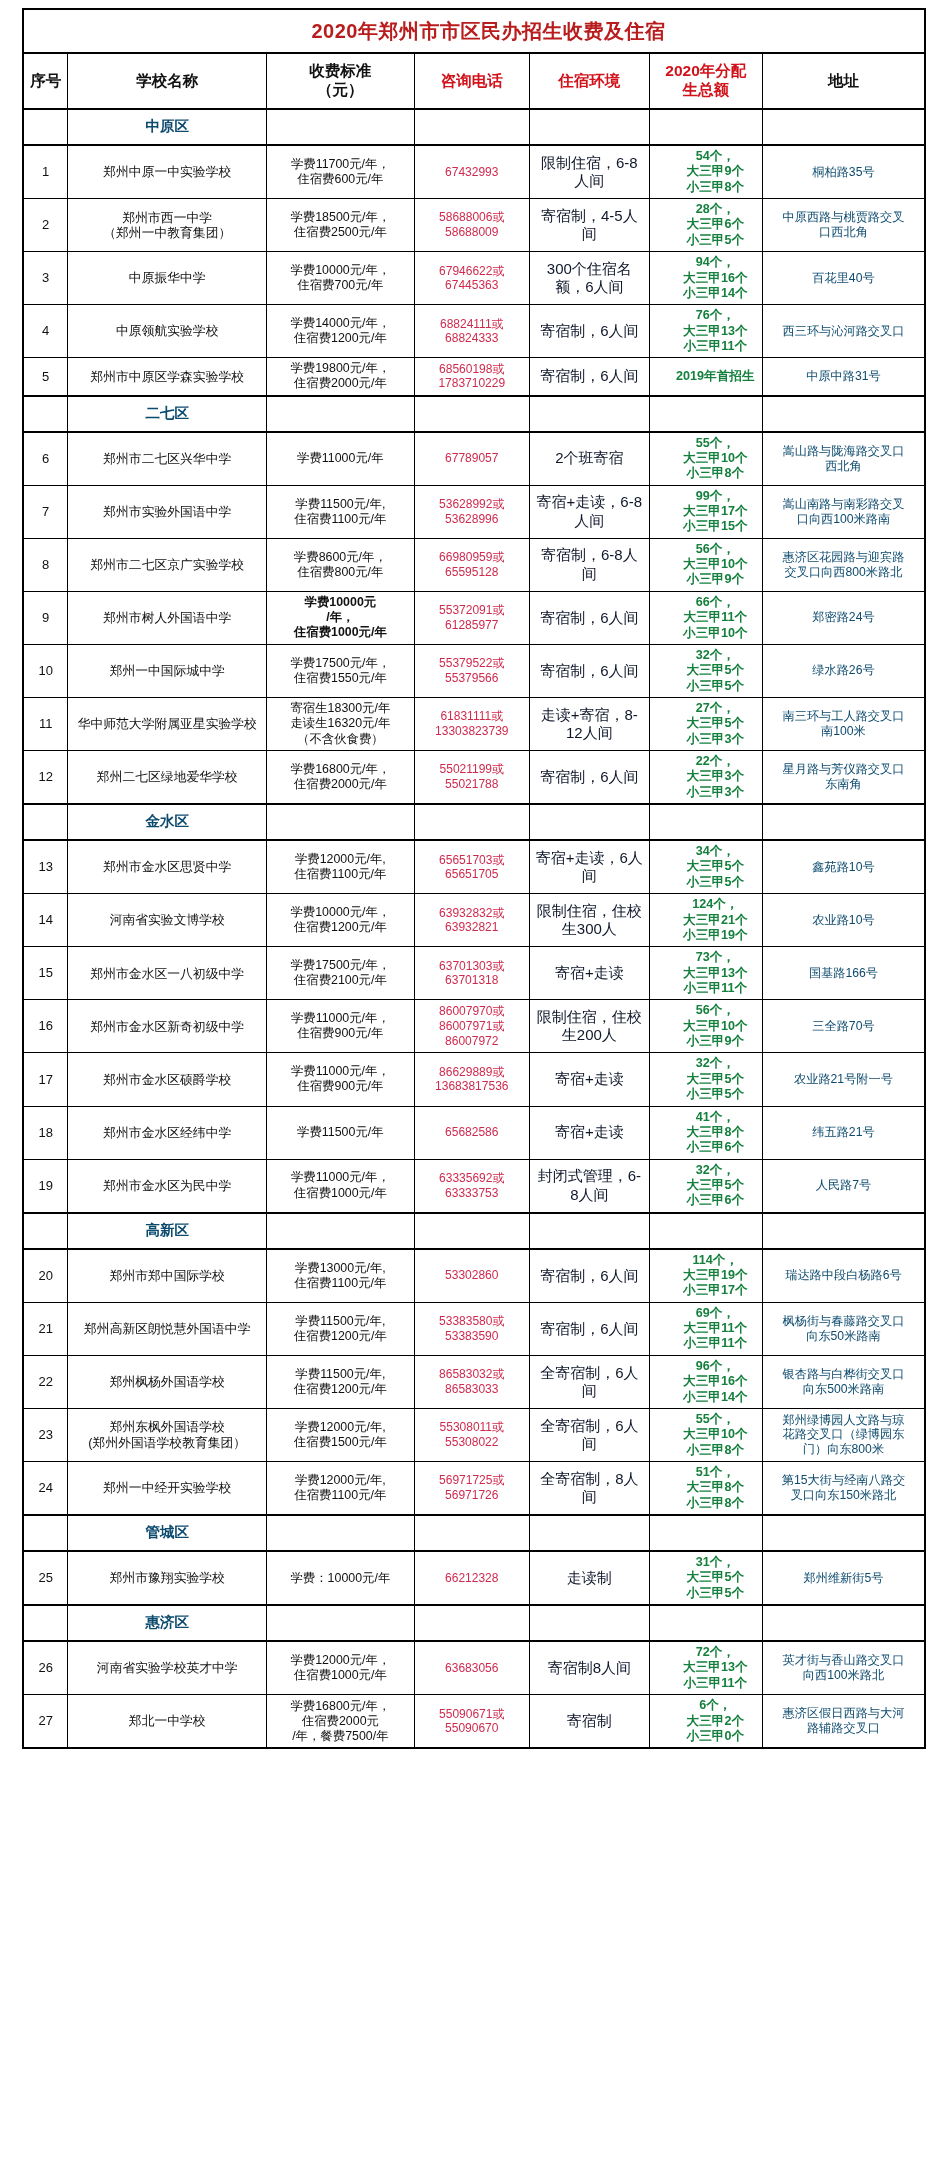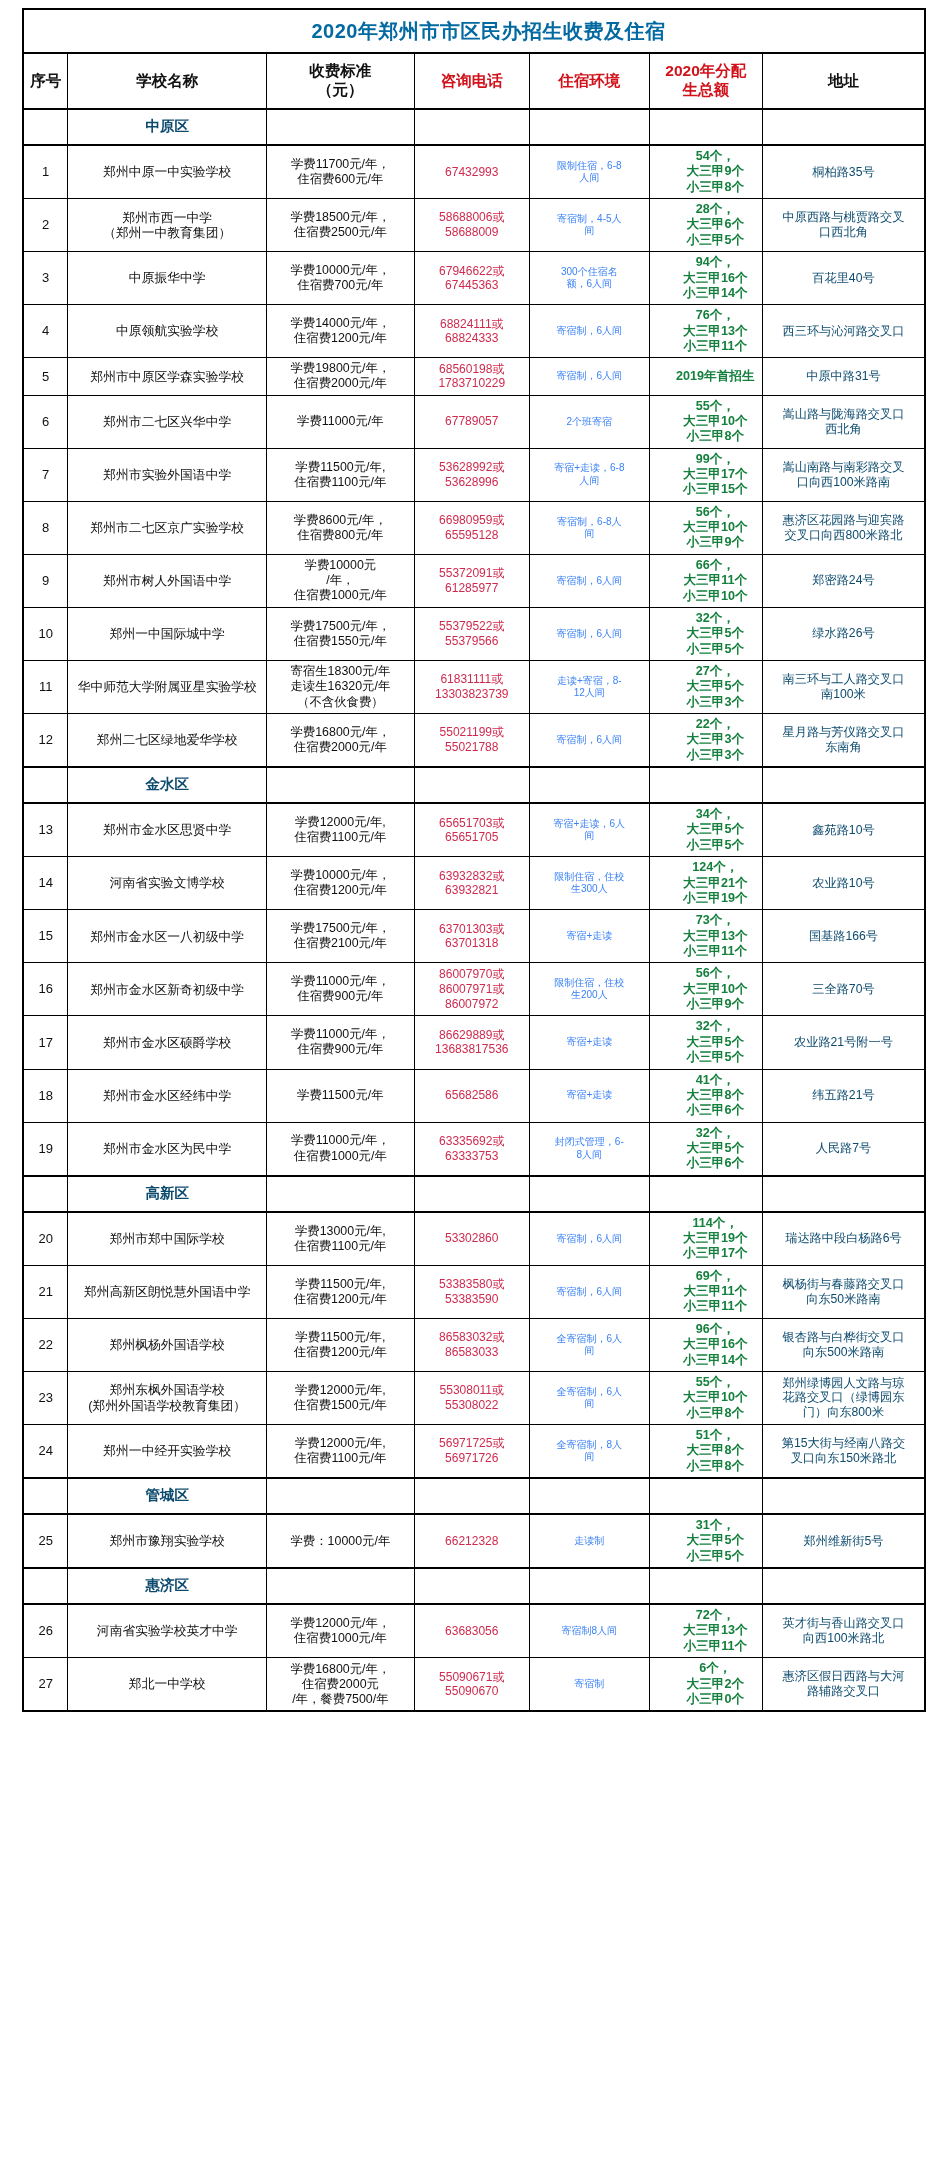--- a/index.html
+++ b/index.html
@@ -39,21 +39,21 @@
   col.c-phone  { width: 108px; }
   col.c-dorm   { width: 112px; }
   col.c-quota  { width: 106px; }
   col.c-addr   { width: 152px; }
 
   
   tr.title-row td {
     height: 44px;
     font-size: 20px;
     font-weight: 700;
-    color: #0369a1;
+    color: #b91c1c;
     letter-spacing: 0.5px;
     border-bottom: 2px solid #000;
     padding-left: 32px;
   }
 
   
   tr.head-row td {
     height: 56px;
     font-size: 15.5px;
     font-weight: 700;
@@ -74,25 +74,25 @@
     font-weight: 700;
     color: #0c4a6e;
   }
 
   
   tr.data-row td { font-size: 12.2px; color: #111; }
   tr.data-row td.idx   { font-size: 13px; }
   tr.data-row td.name  { font-size: 12.8px; }
   tr.data-row td.fee   { font-size: 12.4px; text-align: center; }
   tr.data-row td.phone { color: #cf2a4d; font-size: 12px; }
-  tr.data-row td.dorm  { color: #3b82f6; font-size: 10px; }
+  tr.data-row td.dorm  { color: #0f172a; font-size: 15px; }
   tr.data-row td.quota { color: #15803d; font-size: 12.6px; font-weight: 700; padding-left: 22px; }
   tr.data-row td.addr  { color: #0c4a6e; font-size: 12.2px; }
 
-  tr.data-row td.fee.bold { font-weight: 400; }
+  tr.data-row td.fee.bold { font-weight: 700; }
   .nline { display: block; }
 </style>
 </head>
 <body>
 
 <div id="page">
   <table class="sheet">
     <colgroup>
       <col class="c-idx">
         <col class="c-name">
@@ -272,20 +272,31 @@
           <td class="dorm">
             <span class="nline">寄宿制，6人间</span>
           </td>
           <td class="quota">
             <span class="nline">2019年首招生</span>
           </td>
           <td class="addr">
             <span class="nline">中原中路31号</span>
           </td>
         </tr>
+        <tr class="district-row">
+          <td class=""></td>
+          <td class="dname">
+            <span class="nline">二七区</span>
+          </td>
+          <td class=""></td>
+          <td class=""></td>
+          <td class=""></td>
+          <td class=""></td>
+          <td class=""></td>
+        </tr>
         <tr class="data-row">
           <td class="idx">
             <span class="nline">6</span>
           </td>
           <td class="name">
             <span class="nline">郑州市二七区兴华中学</span>
           </td>
           <td class="fee">
             <span class="nline">学费11000元/年</span>
           </td>

